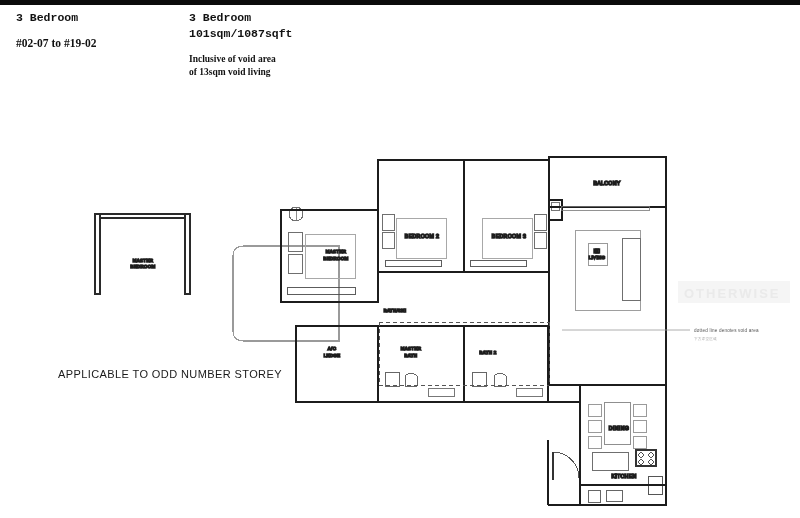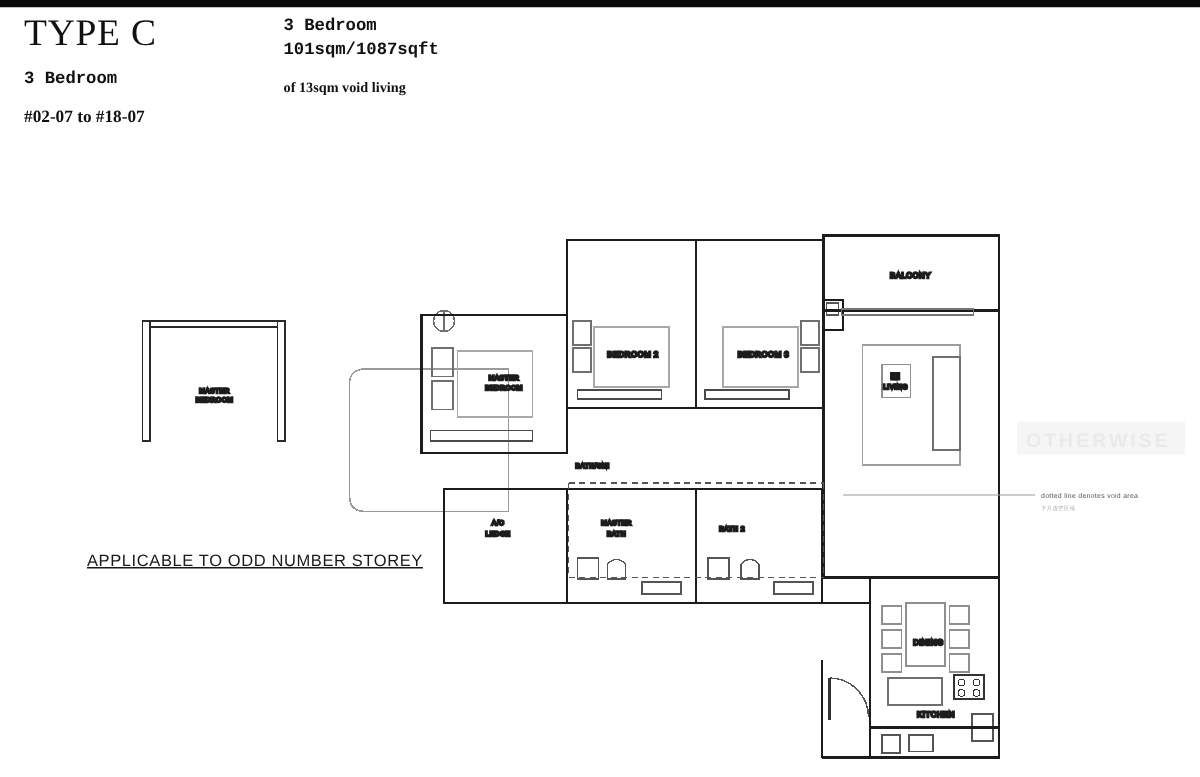--- a/index.html
+++ b/index.html
@@ -37,47 +37,46 @@
   }
 
   
   .plan{position:absolute;left:0;top:140px;width:800px;height:378px;}
   svg{display:block;}
 
   .cap{
     position:absolute;left:58px;top:368px;
     font-size:11px;letter-spacing:.4px;color:#1a1a1a;
     font-family:"Liberation Sans", sans-serif;
-    text-decoration:underline;
   }
   .rl{font-family:"Liberation Sans", sans-serif;fill:#2b2b2b;font-size:5.2px;letter-spacing:.35px;text-anchor:middle;}
   .rl.sm{font-size:4.4px;}
   .rl.fade{fill:#8d8d8d;}
   .vnote{font-family:"Liberation Sans", sans-serif;fill:#555;font-size:4.6px;letter-spacing:.2px;}
   .vnote2{font-family:"Liberation Sans", sans-serif;fill:#a8a8a8;font-size:3.6px;letter-spacing:.2px;}
   .wm{font-family:"Liberation Sans", sans-serif;fill:#d9d9d9;font-size:13px;letter-spacing:2px;font-weight:700;}
 </style>
 </head>
 <body>
 
 <div class="topbar"></div>
 <div class="topbar2"></div>
 
 <div class="hdr">
 
   <div class="col a">
-    <div class="ttl">TYPE C</div>
     <div class="sub">3 Bedroom</div>
-    <div class="unit">#02-07 to #18-07</div>
+    <div class="unit">#02-07 to #19-02</div>
   </div>
 
   <div class="col b">
     <div class="sub">3 Bedroom</div>
     <div class="sub">101sqm/1087sqft</div>
     <div class="note">
+      <div>Inclusive of void area</div>
       <div>of 13sqm void living</div>
     </div>
   </div>
 
 </div>
 
 <div class="plan">
 <svg width="800" height="378" viewBox="0 0 800 378" xmlns="http://www.w3.org/2000/svg">
 
   <g fill="none" stroke="#1c1c1c" stroke-width="1.6" shape-rendering="crispEdges">

